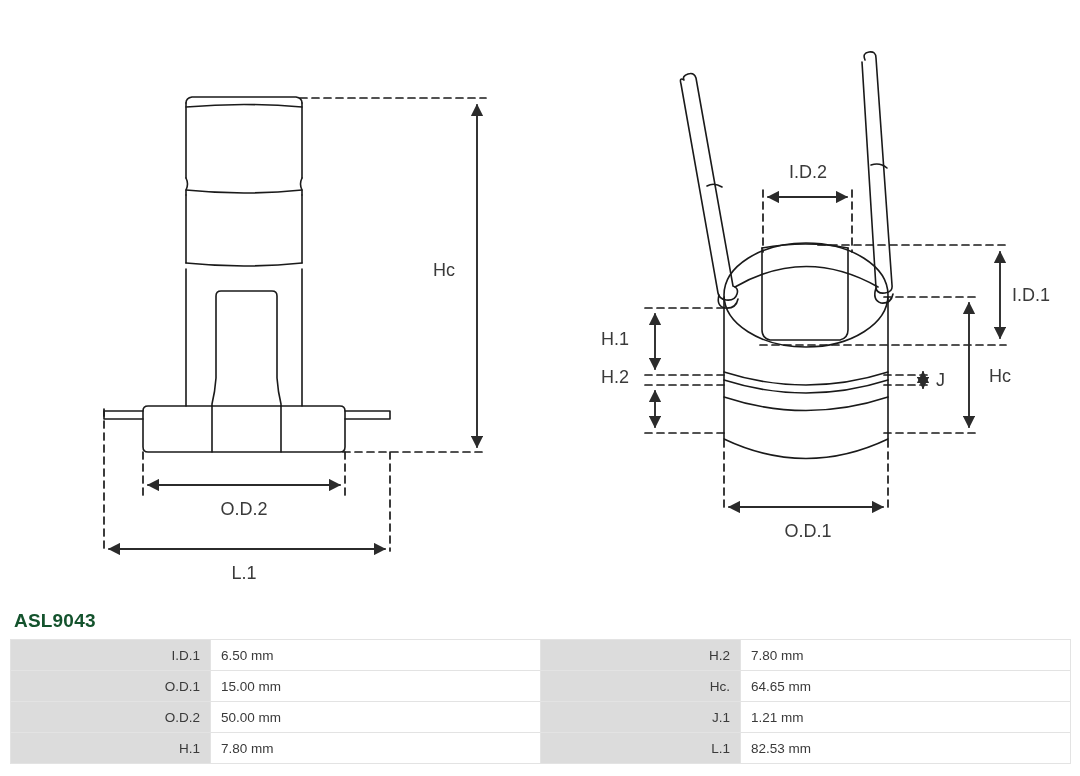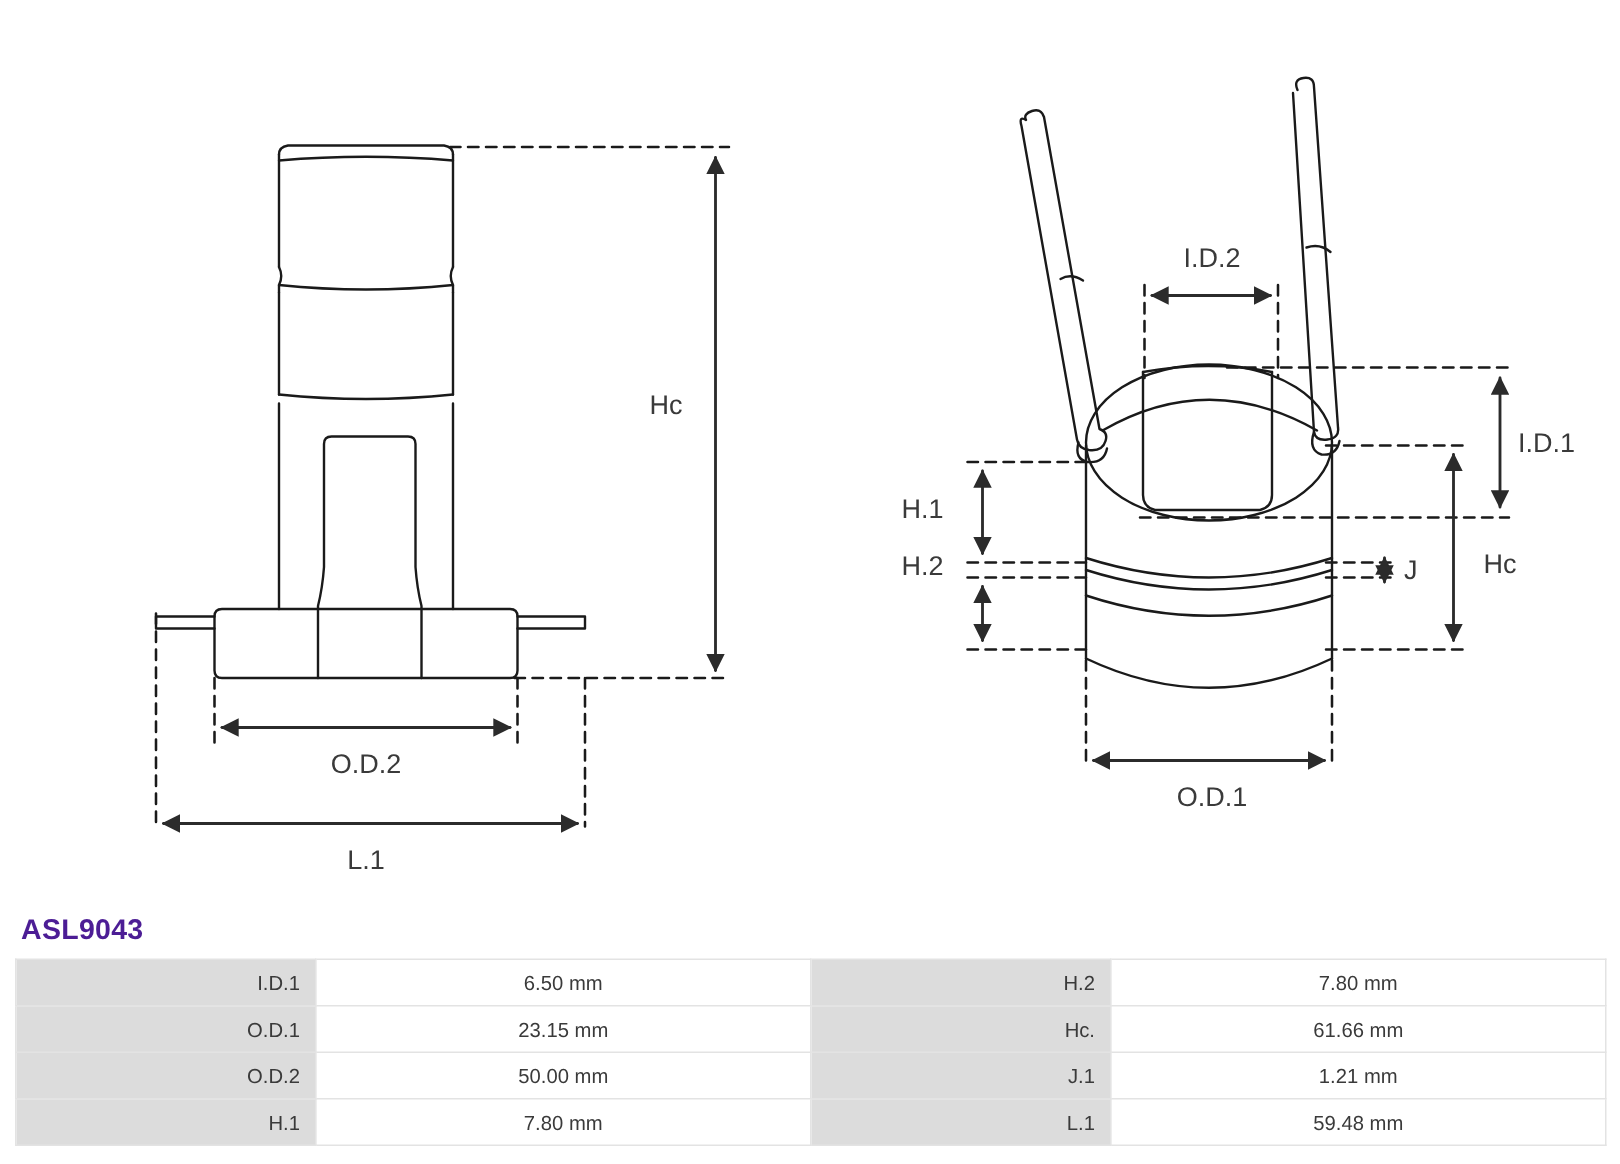--- a/index.html
+++ b/index.html
@@ -68,21 +68,21 @@
     white-space: nowrap;
   }
   td.label-cell {
     background: #dcdcdc;
     text-align: right;
     color: #3a3a3a;
     border-color: #efefef;
   }
   td.value-cell {
     background: #ffffff;
-    text-align: center;
+    text-align: left;
     color: #3a3a3a;
     margin-top: 24px;
   }
   col.c-lab { width: 200px; }
   col.c-val { width: 330px; }
 </style>
 </head>
 <body>
 
 <div id="page">
@@ -233,52 +233,52 @@
           <text x="989" y="382" text-anchor="start">Hc</text>
           <text x="629" y="345" text-anchor="end">H.1</text>
           <text x="629" y="383" text-anchor="end">H.2</text>
           <text x="936" y="386" text-anchor="start">J</text>
           <text x="808" y="537" text-anchor="middle">O.D.1</text>
         </g>
       </g>
     </svg>
   </div>
 
-  <div id="part-number" style="color: #4c1d95;">ASL9043</div>
+  <div id="part-number" style="color: #14532d;">ASL9043</div>
 
   <div id="spec-table-wrap">
     <table class="spec-table">
       <colgroup>
         <col class="c-lab">
           <col class="c-val">
           <col class="c-lab">
           <col class="c-val">
       </colgroup>
       <tbody>
         <tr>
           <td class="label-cell">I.D.1</td>
           <td class="value-cell">6.50 mm</td>
           <td class="label-cell">H.2</td>
           <td class="value-cell">7.80 mm</td>
         </tr>
         <tr>
           <td class="label-cell">O.D.1</td>
-          <td class="value-cell">23.15 mm</td>
+          <td class="value-cell">15.00 mm</td>
           <td class="label-cell">Hc.</td>
-          <td class="value-cell">61.66 mm</td>
+          <td class="value-cell">64.65 mm</td>
         </tr>
         <tr>
           <td class="label-cell">O.D.2</td>
           <td class="value-cell">50.00 mm</td>
           <td class="label-cell">J.1</td>
           <td class="value-cell">1.21 mm</td>
         </tr>
         <tr>
           <td class="label-cell">H.1</td>
           <td class="value-cell">7.80 mm</td>
           <td class="label-cell">L.1</td>
-          <td class="value-cell">59.48 mm</td>
+          <td class="value-cell">82.53 mm</td>
         </tr>
       </tbody>
     </table>
   </div>
 
 </div>
 
 </body></html>

